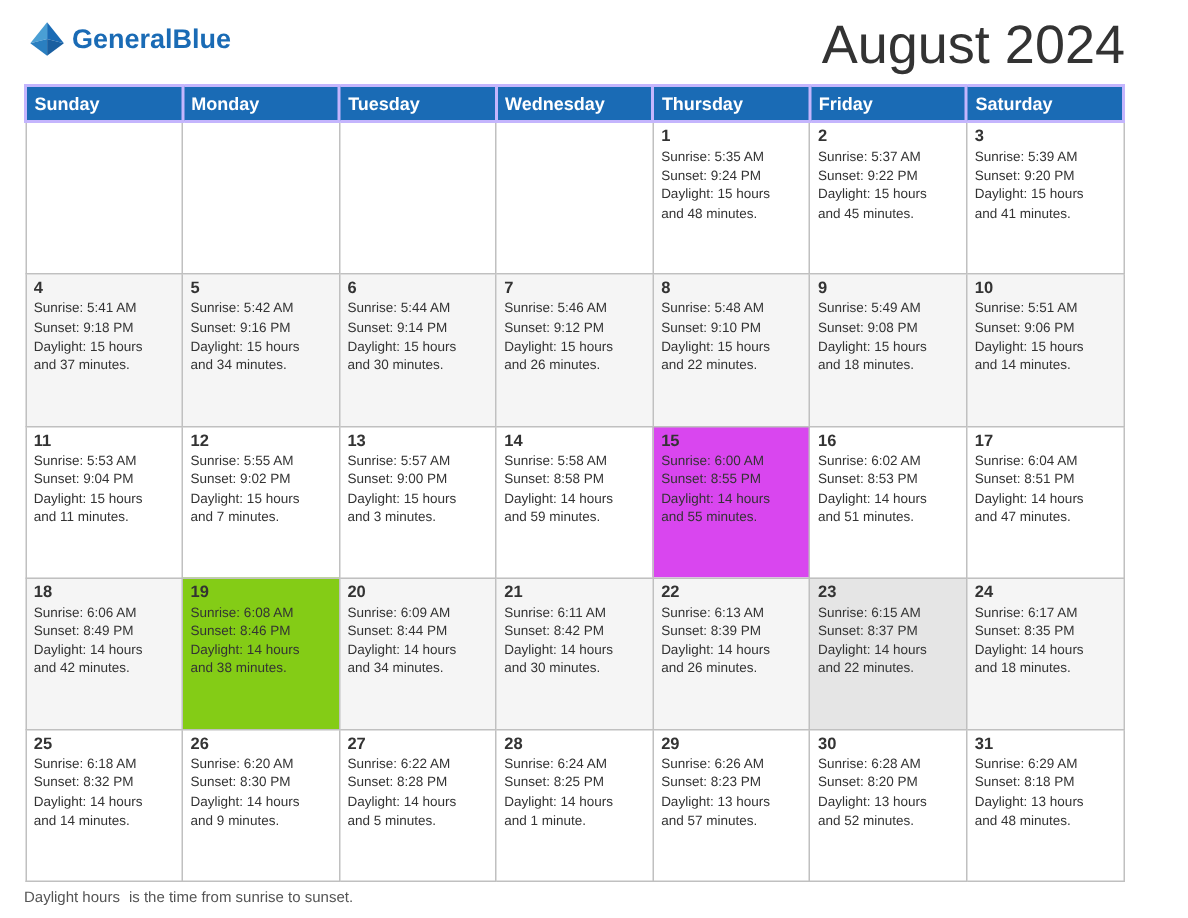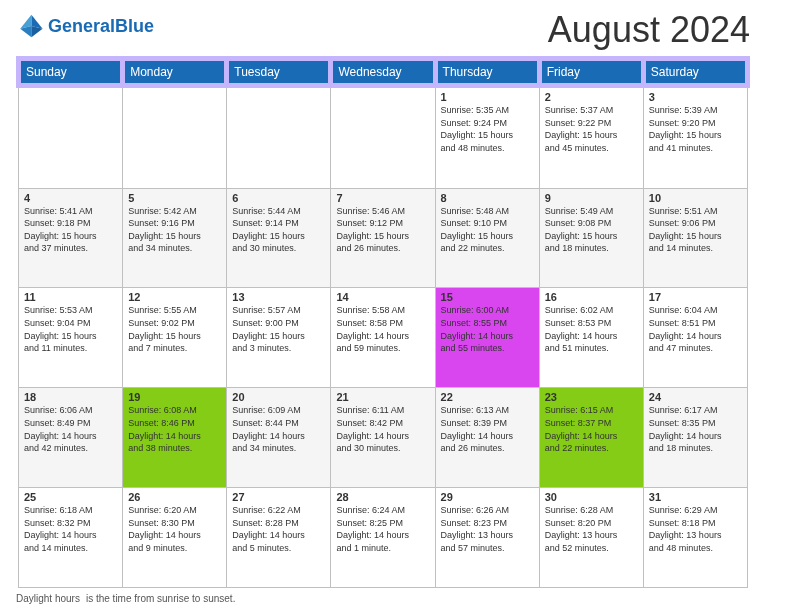--- a/index.html
+++ b/index.html
@@ -58,24 +58,24 @@
     .calendar {
       flex: 1;
       border-collapse: collapse;
       width: 100%;
       table-layout: fixed;
     }
     .calendar th {
       background: #1a6bb5;
       color: #fff;
       font-size: 12px;
-      font-weight: normal;
+      font-weight: bold;
       padding: 4px 5px;
       text-align: left;
-      border: 5px solid #c4b5fd;
+      border: 2px solid #c4b5fd;
     }
     .calendar td {
       border: 1px solid #c0c0c0;
       vertical-align: top;
       padding: 3px 5px;
       font-size: 9.5px;
       color: #333;
       background: #fff;
     }
     .calendar tr:nth-child(even) td {
@@ -309,21 +309,21 @@
 Daylight: 14 hours
 and 30 minutes.</div>
           </td>
           <td style="background: rgb(245, 245, 245);">
             <span class="day-num">22</span>
             <div class="day-info" style="white-space: pre-line;">Sunrise: 6:13 AM
 Sunset: 8:39 PM
 Daylight: 14 hours
 and 26 minutes.</div>
           </td>
-          <td style="background: #84cc16;">
+          <td style="background: #e5e5e5;">
             <span class="day-num">23</span>
             <div class="day-info" style="white-space: pre-line;">Sunrise: 6:15 AM
 Sunset: 8:37 PM
 Daylight: 14 hours
 and 22 minutes.</div>
           </td>
           <td style="background: rgb(245, 245, 245);">
             <span class="day-num">24</span>
             <div class="day-info" style="white-space: pre-line;">Sunrise: 6:17 AM
 Sunset: 8:35 PM

